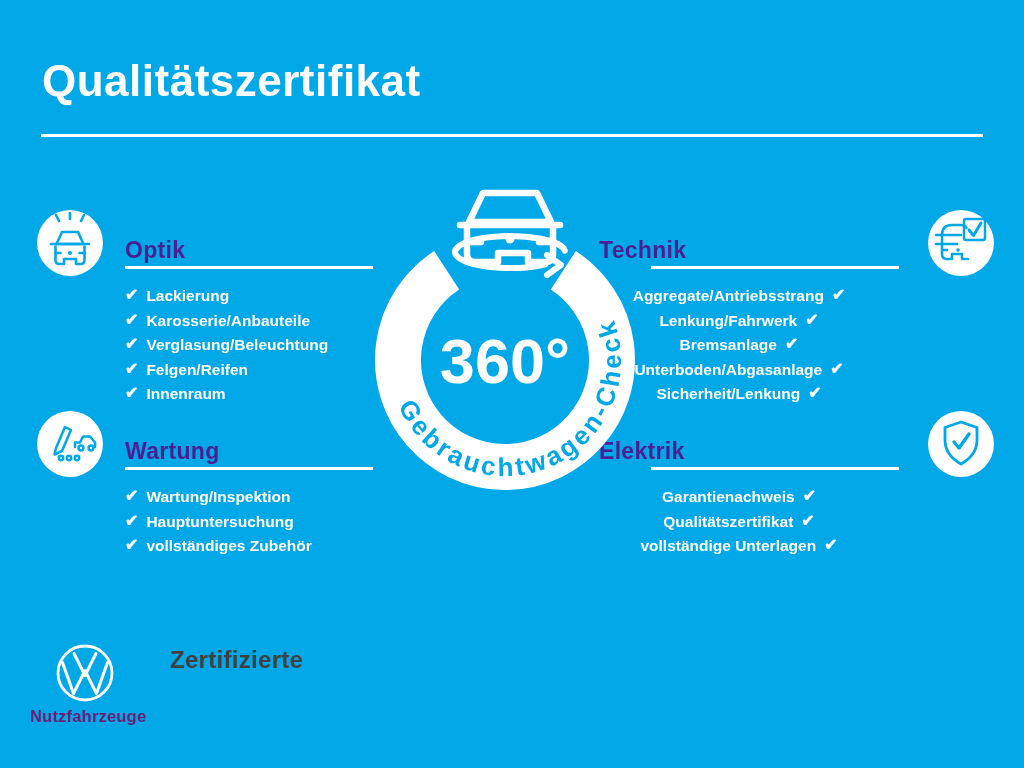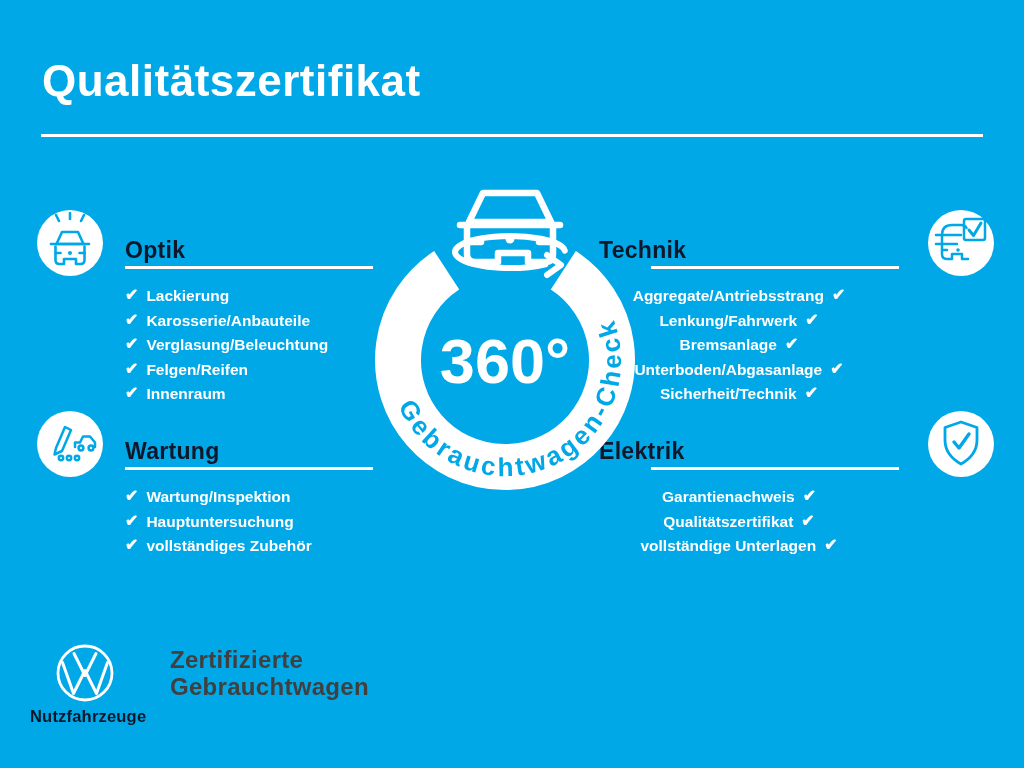--- a/index.html
+++ b/index.html
@@ -24,21 +24,21 @@
 
   .icon-circle {
     position: absolute; width: 66px; height: 66px;
     background: #ffffff; border-radius: 50%;
     display: flex; align-items: center; justify-content: center;
   }
   .icon-circle svg { display: block; }
 
   .section-heading {
     position: absolute; font-size: 23px; font-weight: 700; line-height: 26px;
-    color: #0f172a; letter-spacing: 0.3px;
+    color: #4c1d95; letter-spacing: 0.3px;
   }
   .section-heading.right { width: 300px; }
   .section-rule {
     position: absolute; width: 248px; height: 3px; background: #fff;
   }
   ul.checklist {
     position: absolute; list-style: none;
   }
   ul.checklist li {
     height: 24.5px; display: flex; align-items: center; gap: 8px;
@@ -46,21 +46,21 @@
   }
   ul.checklist.right { width: 320px; }
   ul.checklist.right li { justify-content: center; }
   .check { font-size: 16px; line-height: 1; transform: translateY(-1px); }
 
   .center-badge { position: absolute; left: 355px; top: 175px; }
 
   .footer-logo { position: absolute; left: 54px; top: 642px; }
   .footer-brand {
     position: absolute; left: 30px; top: 707px; width: 114px;
-    text-align: left; font-size: 16.5px; font-weight: 700; color: #0f172a;
+    text-align: left; font-size: 16.5px; font-weight: 700; color: #701a75;
     letter-spacing: 0.2px;
   }
   .footer-tagline {
     position: absolute; left: 170px; top: 646px;
     font-size: 24px; font-weight: 700; line-height: 27px; color: #404040;
     letter-spacing: 0.3px;
   }
 </style>
 </head>
 <body>
@@ -161,21 +161,21 @@
       </li>
     <li>
         <span>Bremsanlage</span>
         <span class="check">✔</span>
       </li>
     <li>
         <span>Unterboden/Abgasanlage</span>
         <span class="check">✔</span>
       </li>
     <li>
-        <span>Sicherheit/Technik</span>
+        <span>Sicherheit/Lenkung</span>
         <span class="check">✔</span>
       </li>
   </ul>
 
   <div class="icon-circle" style="left:928px; top:411px;">
     <svg width="66" height="66" viewBox="0 0 66 66" fill="none" stroke="#00a8e8" stroke-width="2.8" stroke-linecap="round" stroke-linejoin="round">      
         <path d="M33 11 L49 16.5 V29 Q49 44 33 53 Q17 44 17 29 V16.5 Z"></path>
       <path d="M26 31 L31 37 L41 23" stroke-width="3.4"></path>
     </svg>
   </div>
@@ -226,16 +226,15 @@
   <div class="footer-logo">
     <svg width="62" height="62" viewBox="0 0 62 62" fill="none" stroke="#ffffff" stroke-linecap="round" stroke-linejoin="round">
       <circle cx="31" cy="31" r="27" stroke-width="2.8"></circle>
       <path d="M20 11.5 L31 33.5 L42 11.5" stroke-width="3"></path>
       <path d="M8.5 20.5 L19.5 51.5 L31 28.5 L42.5 51.5 L53.5 20.5" stroke-width="3"></path>
     </svg>
   </div>
   <div class="footer-brand">Nutzfahrzeuge</div>
   <div class="footer-tagline">
     <div>Zertifizierte</div>
-    <div>Gebrauchtwagen</div>
   </div>
 
 </div>
 
 </body></html>

